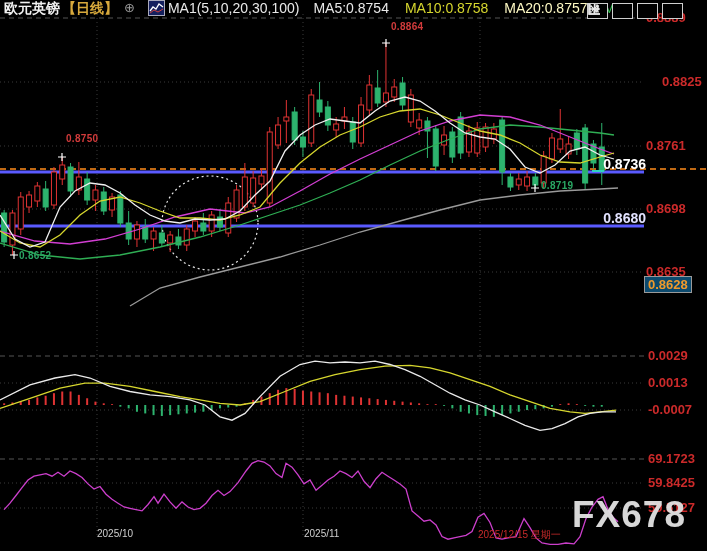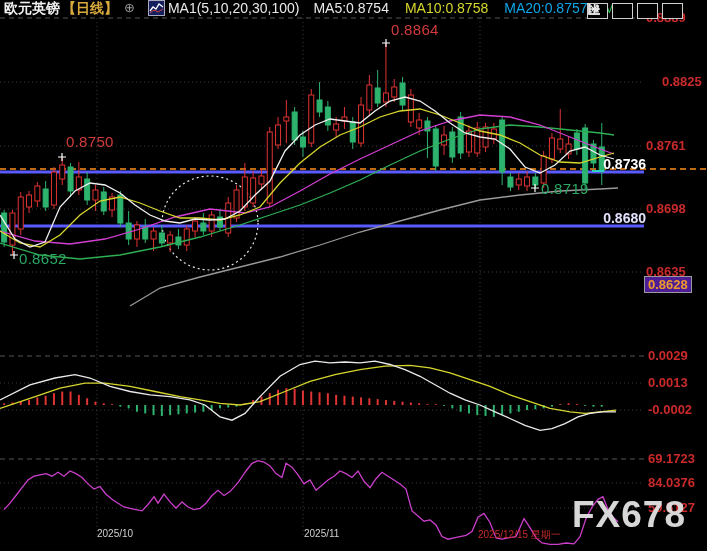--- a/index.html
+++ b/index.html
@@ -11,31 +11,31 @@
             font-size:14px;white-space:nowrap;z-index:5;}
   .titlebar .sym{color:#f2f2f2;font-weight:700;margin-left:4px;}
   .titlebar .per{color:#d8a93c;font-weight:700;margin-left:2px;}
   .titlebar .plus{color:#9a9a9a;margin-left:6px;font-size:13px;}
   .mini-chart{display:inline-block;width:15px;height:14px;margin-left:13px;border:1px solid #aab;
               background:#15205e;position:relative;}
   .mini-chart svg{position:absolute;left:0;top:0;}
   .titlebar .ma-set{color:#e8e8e8;margin-left:3px;}
   .titlebar .ma5{color:#e8e8e8;margin-left:14px;}
   .titlebar .ma10{color:#d6d62e;margin-left:16px;}
-  .titlebar .ma20{color:#0ea5e9;margin-left:16px;}
+  .titlebar .ma20{color:#fef9c3;margin-left:16px;}
   .titlebar .ma30{color:#2fbe4f;margin-left:16px;}
   .toolbar{position:absolute;right:24px;top:3px;display:flex;gap:4px;z-index:6;}
   .tool-btn{width:21px;height:16px;border:1px solid #cfcfcf;display:flex;align-items:center;
             justify-content:center;background:#000;box-sizing:border-box;}
   
   .axis-label{position:absolute;color:#cb2a2a;font-size:13px;font-weight:700;z-index:4;}
   .hline-label{position:absolute;font-size:14px;font-weight:700;z-index:4;}
   .px-box{position:absolute;border:1px solid #9a9a9a;color:#ef9a2c;font-size:13px;font-weight:700;
-          background:#4c1d95;padding:0 3px;z-index:4;}
-  .anno-label{position:absolute;font-size:15px;font-weight:400;z-index:4;letter-spacing:0.3px;}
+          background:#0c4a6e;padding:0 3px;z-index:4;}
+  .anno-label{position:absolute;font-size:10px;font-weight:700;z-index:4;letter-spacing:0.3px;}
   .time-label{position:absolute;top:528px;font-size:10px;z-index:4;}
   
   .ind-row{position:absolute;left:5px;font-size:13px;white-space:nowrap;z-index:5;}
   .ind-row .w{color:#e4e4e4;}
   .ind-row .y{color:#d6d62e;margin-left:14px;}
   .ind-row .m{color:#d23ed2;margin-left:14px;}
   .watermark{position:absolute;left:572px;top:494px;color:#e3e3e3;font-size:37px;font-weight:600;
              letter-spacing:1px;z-index:7;opacity:0.95;}
 </style>
 </head>
@@ -501,21 +501,21 @@
       <div class="axis-label" style="left:646px; top:263.99999999999943px;">0.8635</div>
       <div class="px-box" style="left:644px; top:276px;">0.8628</div>
       <div class="hline-label" style="right:61px; top:155.99999999999935px; color:#ffffff; text-align:right;">0.8736</div>
       <div class="hline-label" style="right:61px; top:210.00000000000006px; color:#e2e2ff; text-align:right;">0.8680</div>
       <div class="anno-label" style="left:66px; top:132.9999999999999px; color:#d23b3b;">0.8750</div>
       <div class="anno-label" style="left:391px; top:21.00000000000024px; color:#d23b3b;">0.8864</div>
       <div class="anno-label" style="left:19px; top:250.00000000000023px; color:#2aa864;">0.8652</div>
       <div class="anno-label" style="left:541px; top:179.99999999999983px; color:#2aa864;">0.8719</div>
       <div class="axis-label" style="left:648px; top:348px;">0.0029</div>
       <div class="axis-label" style="left:648px; top:375px;">0.0013</div>
-      <div class="axis-label" style="left:648px; top:402px;">-0.0002</div>
+      <div class="axis-label" style="left:648px; top:402px;">-0.0007</div>
       <div class="axis-label" style="left:648px; top:451px;">69.1723</div>
-      <div class="axis-label" style="left:648px; top:475px;">84.0376</div>
+      <div class="axis-label" style="left:648px; top:475px;">59.8425</div>
       <div class="axis-label" style="left:648px; top:500px;">50.5127</div>
       <div class="time-label" style="left:97px; color:#cfcfcf;">2025/10</div>
       <div class="time-label" style="left:304px; color:#cfcfcf;">2025/11</div>
       <div class="time-label" style="left:478px; color:#c82a2a;">2025/12/15 星期一</div>
     </div>
 </div>
 
 </body></html>

